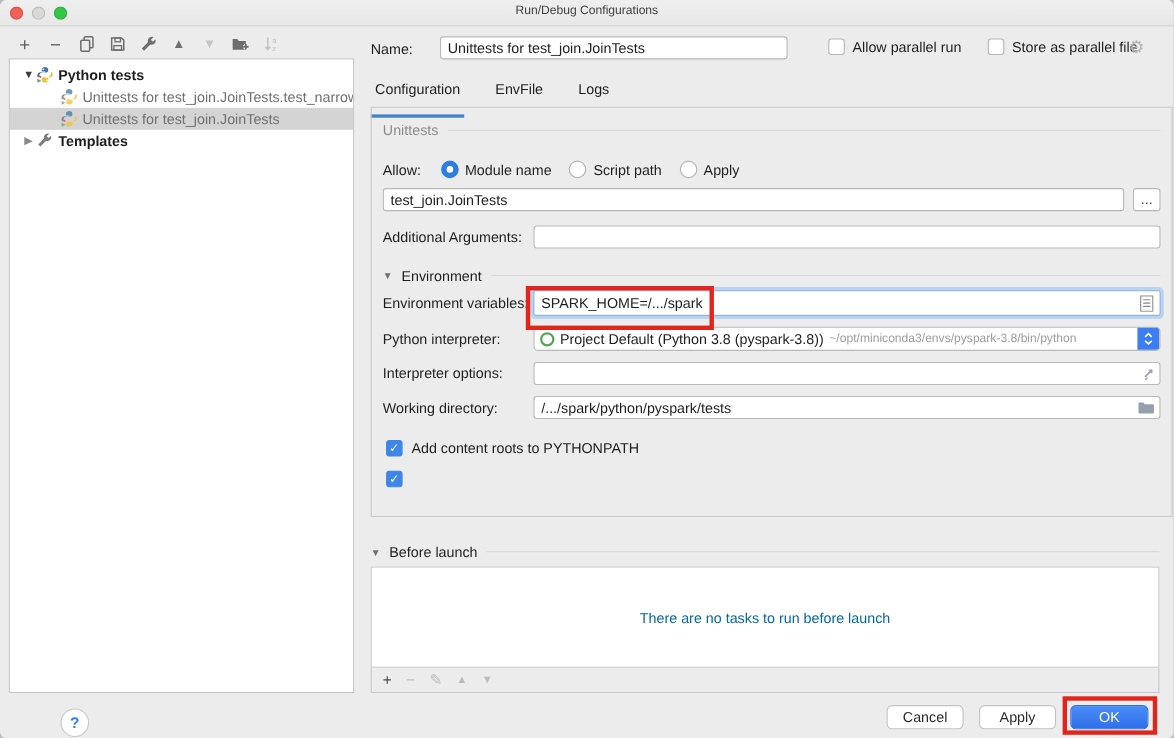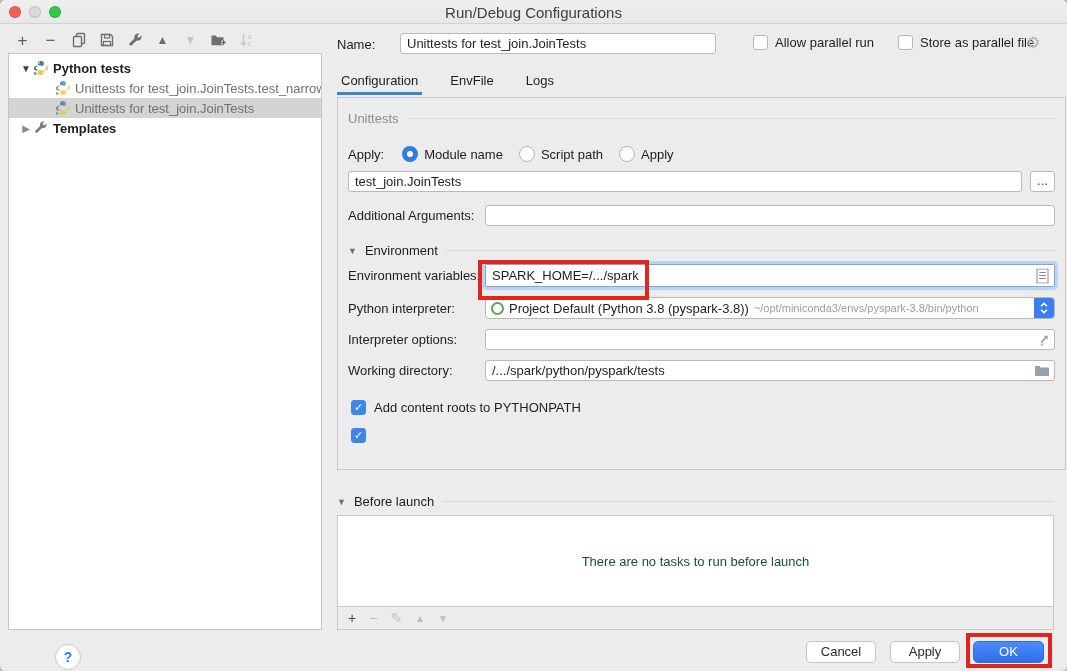--- a/index.html
+++ b/index.html
@@ -5,21 +5,21 @@
   * { box-sizing: border-box; }
   html,body { margin:0; padding:0; }
   body { font-family:"Liberation Sans", sans-serif; background:#bbb; }
   .app { position:relative; width:1067px; height:671px; background:#ececec; overflow:hidden;
          font-size:13px; color:#1e1e1e; border-radius:6px; }
 
   
   .titlebar { position:absolute; left:0; top:0; right:0; height:24px;
               background:linear-gradient(#efefef,#e7e7e7); border-bottom:1px solid #d2d2d2; }
   .titlebar .title { position:absolute; left:0; right:0; top:4px; text-align:center;
-                     font-size:15px; color:#3e3e3e; }
+                     font-size:11px; color:#3e3e3e; }
   .lights { position:absolute; left:9px; top:6px; display:flex; gap:8px; }
   .light { width:12px; height:12px; border-radius:50%; border:1px solid rgba(0,0,0,.12); }
   .light.red   { background:#f35e57; }
   .light.gray  { background:#d9d9d6; }
   .light.green { background:#33c748; }
 
   
   .toolbar { position:absolute; left:14px; top:30px; display:flex; align-items:center; gap:11px; height:20px; }
   .tbico { width:17px; height:17px; display:flex; align-items:center; justify-content:center; }
   .tbico svg { display:block; }
@@ -45,21 +45,21 @@
               font:13px "Liberation Sans",sans-serif; color:#1e1e1e; padding:0 6px; outline:none; width:100%; }
   .cbrow { display:flex; align-items:center; gap:7px; position:absolute; top:35px; }
   .cb { width:15px; height:15px; border:1px solid #b6b6b6; border-radius:3px; background:#fff; flex:0 0 auto;
         display:flex; align-items:center; justify-content:center; }
   .cb.on { background:#3e86e8; border-color:#3e86e8; color:#fff; font-size:11px; }
   .gear { position:absolute; left:1026px; top:33px; font-size:16px; color:#b3b3b3; }
 
   
   .tabs { position:absolute; left:337px; top:68px; display:flex; }
   .tab { padding:5px 4px 7px; margin-right:24px; color:#1e1e1e; }
-  .tab.active { border-bottom:3px solid #4083c9; padding-bottom:4px; }
+  .tab.active { border-bottom:3px solid #4083c9; padding-bottom:16px; }
 
   
   .group1 { position:absolute; left:337px; top:97px; width:729px; height:373px;
             border:1px solid #c9c9c9; padding:0 10px; }
   .tsep { display:flex; align-items:center; gap:8px; color:#8c8c8c; }
   .tsep .line { flex:1; border-top:1px solid #d9d9d9; }
   .tsep .sarrow { font-size:9px; color:#6f6f6f; }
   .row { display:flex; align-items:center; }
   .lblcol { flex:0 0 137px; }
   .radio { width:16px; height:16px; border-radius:50%; border:1px solid #b3b3b3; background:#fff; margin-right:6px; flex:0 0 auto; }
@@ -78,21 +78,21 @@
   .combo .cval { white-space:nowrap; }
   .combo .cpath { white-space:nowrap; color:#9d9d9d; font-size:11px; margin-left:5px; flex:1; overflow:hidden; }
   .combo .stepper { width:20px; height:22px; background:#3b7ef2; flex:0 0 auto; display:flex; align-items:center; justify-content:center; }
   .cbline { display:flex; align-items:center; gap:8px; margin-left:3px; }
 
   
   .bl-sep { position:absolute; left:337px; top:494px; width:717px; display:flex; align-items:center; gap:8px; }
   .bl-sep .line { flex:1; border-top:1px solid #d9d9d9; }
   .bl-sep .sarrow { font-size:9px; color:#6f6f6f; }
   .bl-panel { position:absolute; left:337px; top:515px; width:717px; height:92px; background:#fff;
-              border:1px solid #c9c9c9; display:flex; align-items:center; justify-content:center; color:#14532d; }
+              border:1px solid #c9c9c9; display:flex; align-items:center; justify-content:center; color:#0369a1; }
   .bl-toolbar { position:absolute; left:337px; top:607px; width:717px; height:23px;
                 border:1px solid #c9c9c9; border-top:none; display:flex; align-items:center; gap:13px; padding-left:10px; }
   .blico { font-size:14px; color:#4a4a4a; }
   .blico.dim { color:#bcbcbc; }
   .blico.tri { font-size:10px; }
 
   
   .help-btn { position:absolute; left:55px; top:644px; width:26px; height:26px; border-radius:50%;
               background:#fff; border:1px solid #c9c9c9; color:#2c7ef8; font-weight:bold;
               display:flex; align-items:center; justify-content:center; font-size:14px; }
@@ -236,21 +236,21 @@
     <div class="tab">Logs</div>
   </div>
 
   <div class="group1">
     <div class="tsep" style="margin-top:13px;">
       <span>Unittests</span>
       <span class="line"></span>
     </div>
 
     <div class="row" style="margin-top:20px;">
-      <span style="margin-right:18px;">Apply:</span>
+      <span style="margin-right:18px;">Allow:</span>
       <div class="row" style="margin-right:16px;">
         <span class="radio on"></span>
         <span>Module name</span>
       </div>
       <div class="row" style="margin-right:16px;">
         <span class="radio"></span>
         <span>Script path</span>
       </div>
       <div class="row">
         <span class="radio"></span>

